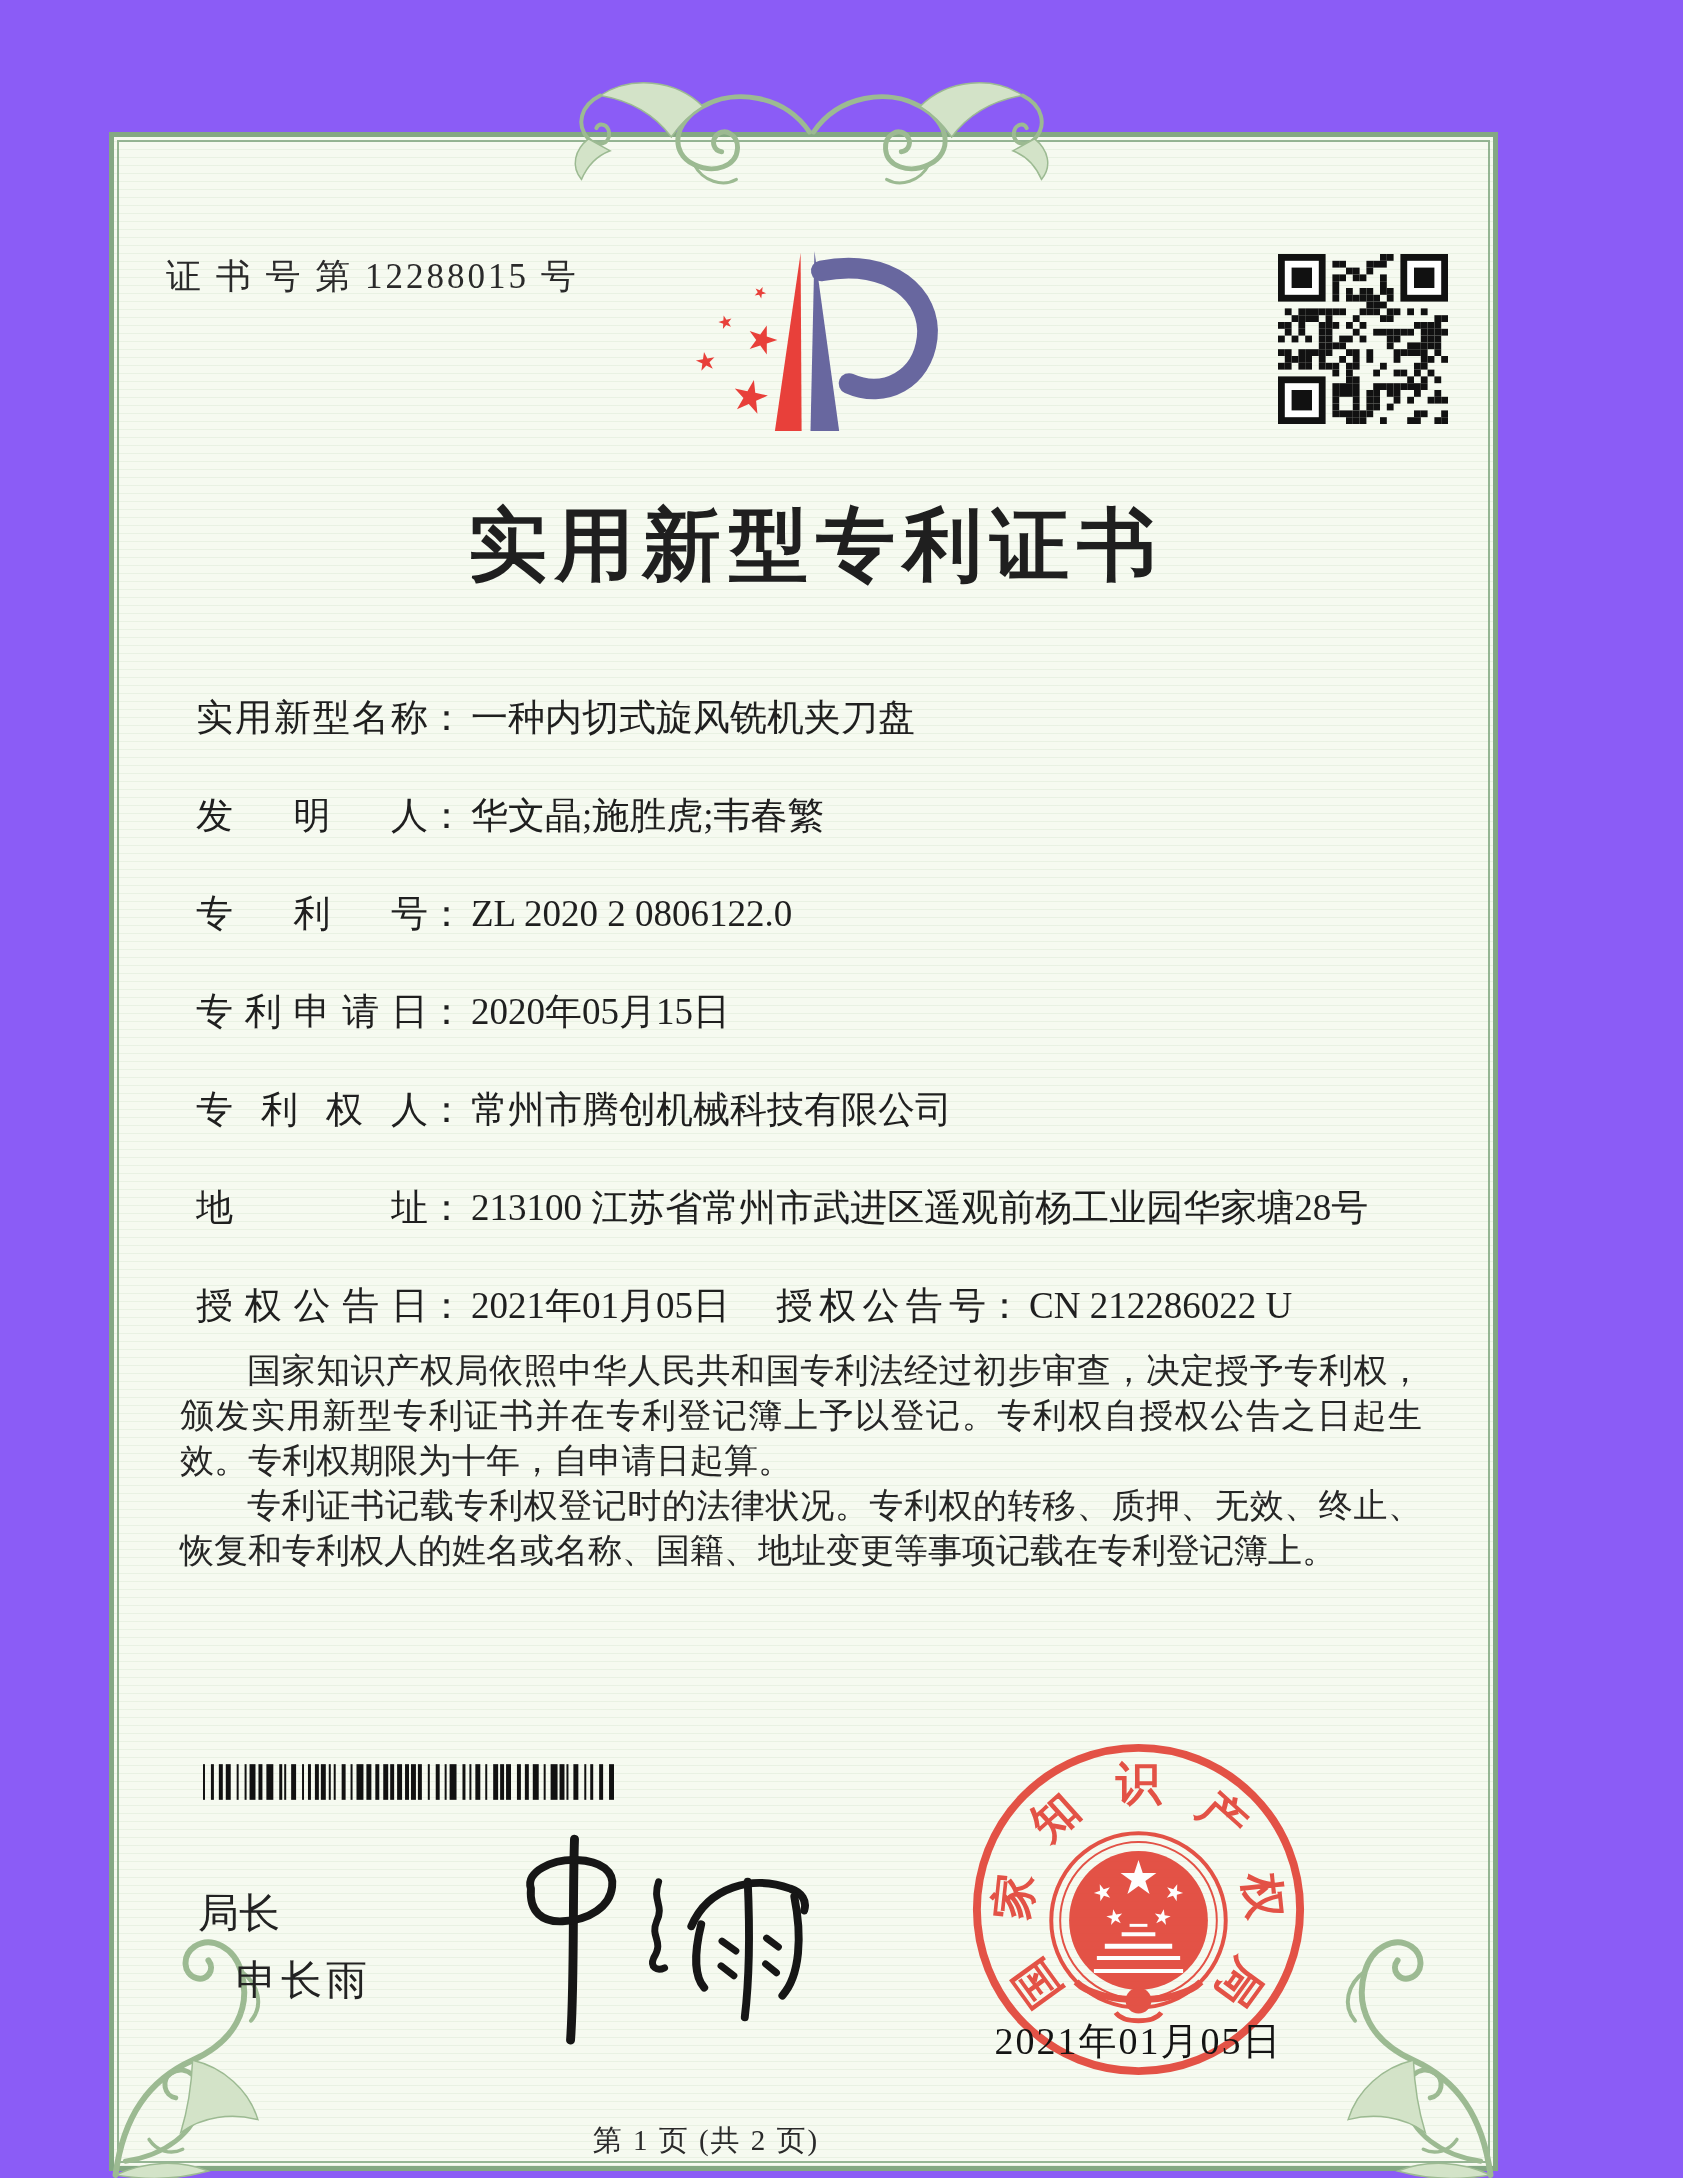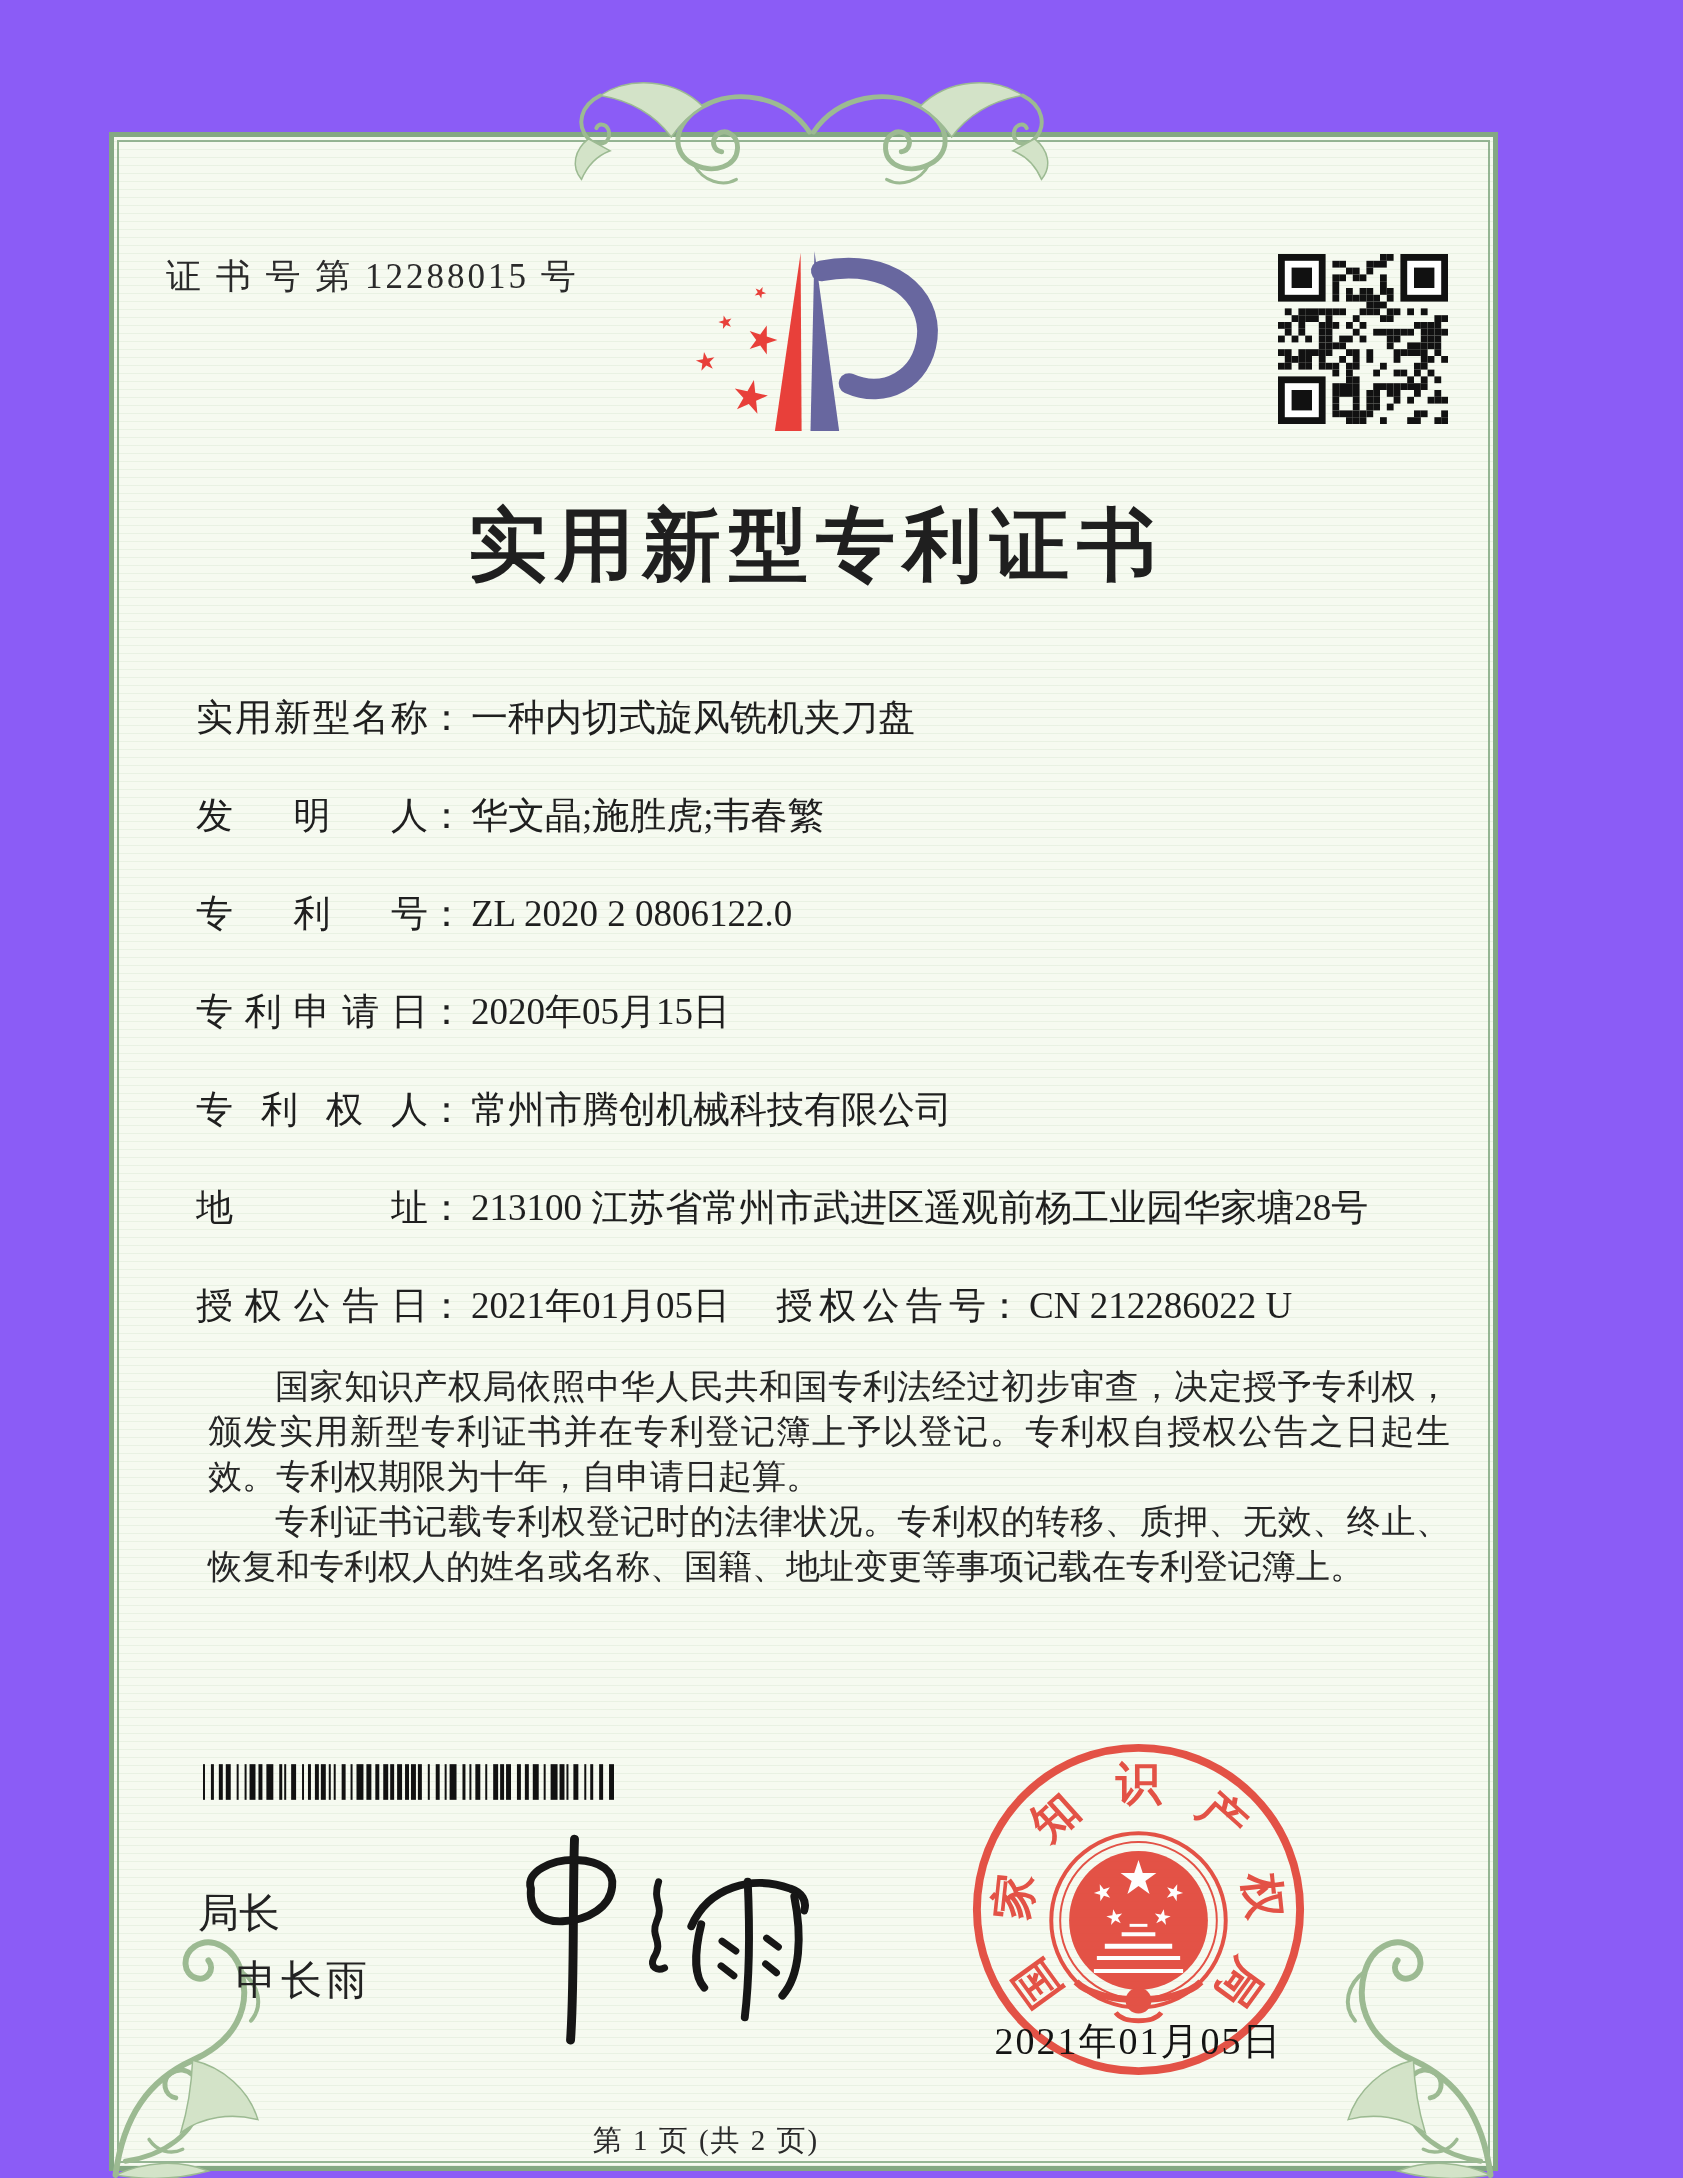--- a/index.html
+++ b/index.html
@@ -17,21 +17,21 @@
   .frame::before{content:"";position:absolute;inset:3px;border:2px solid var(--green);opacity:.85;}
   .cert-no{position:absolute;left:166px;top:253px;font-size:35px;letter-spacing:3px;color:#2a2a2a;}
   .title{position:absolute;left:109px;top:493px;width:1414px;text-align:center;
          font-size:79px;font-weight:700;letter-spacing:8px;font-family:Liberation Serif, serif;}
   .field-row{position:absolute;left:196px;font-size:37px;white-space:nowrap;}
   .row0{top:693px}.row1{top:791px}.row2{top:889px}.row3{top:987px}
   .row4{top:1085px}.row5{top:1183px}.row6{top:1281px}
   .flabel{display:inline-block;width:232px;text-align:justify;text-align-last:justify;vertical-align:baseline;}
   .flabel2{display:inline-block;width:210px;margin-left:46px;text-align:justify;text-align-last:justify;}
   .colon{display:inline-block;margin-right:6px;}
-  .paras{position:absolute;left:208px;top:1348px;width:1242px;margin-top:16px;}
+  .paras{position:absolute;left:180px;top:1348px;width:1242px;}
   .paras p{margin:0;font-size:34px;line-height:45px;text-indent:67px;text-align:justify;color:#262626;}
   .barcode{position:absolute;left:203px;top:1764px;width:411px;height:36px;}
   .signer-role{position:absolute;left:198px;top:1886px;font-family:"Liberation Sans","DejaVu Sans",sans-serif;
                font-size:41px;color:#222;}
   .signer-name{position:absolute;left:198px;top:1953px;font-family:"Liberation Sans","DejaVu Sans",sans-serif;
                font-size:41px;color:#222;letter-spacing:4px;margin-left:38px;}
   .signature{position:absolute;left:426px;top:1827px;}
   .seal{position:absolute;left:965px;top:1736px;opacity:.93;}
   .seal-date{position:absolute;left:970px;top:2016px;width:337px;text-align:center;
              font-size:38px;letter-spacing:2px;color:#141414;z-index:5;}

